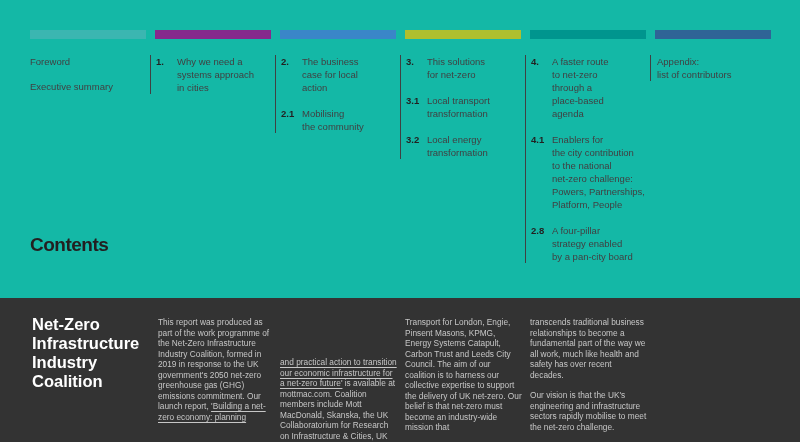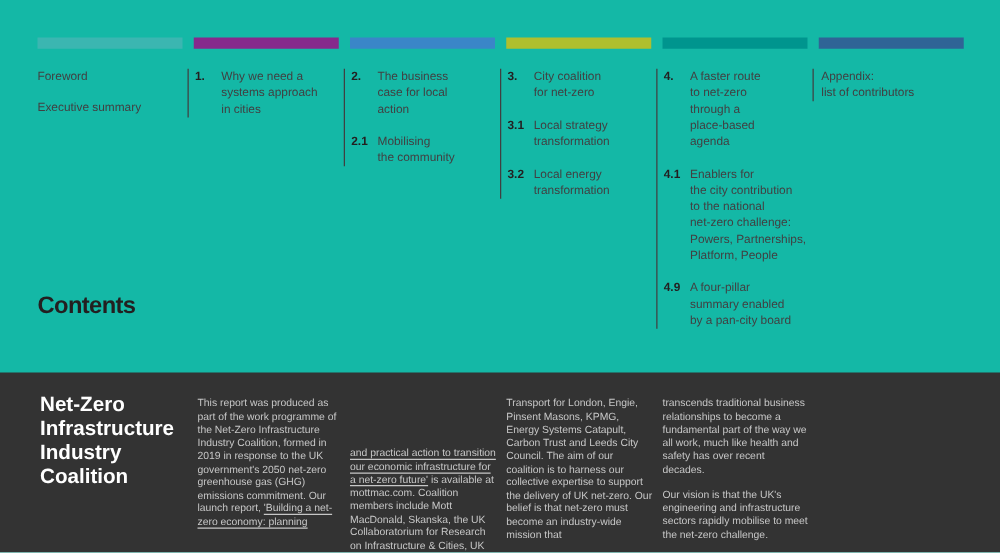--- a/index.html
+++ b/index.html
@@ -82,26 +82,26 @@
         </div>
         <div class="toc-item">
           <span class="toc-num">2.1</span>
           <span class="toc-text">Mobilising
 the community</span>
         </div>
       </div>
       <div class="toc-col">
         <div class="toc-item">
           <span class="toc-num">3.</span>
-          <span class="toc-text">City coalition
+          <span class="toc-text">This solutions
 for net-zero</span>
         </div>
         <div class="toc-item">
           <span class="toc-num">3.1</span>
-          <span class="toc-text">Local strategy
+          <span class="toc-text">Local transport
 transformation</span>
         </div>
         <div class="toc-item">
           <span class="toc-num">3.2</span>
           <span class="toc-text">Local energy
 transformation</span>
         </div>
       </div>
       <div class="toc-col">
         <div class="toc-item">
@@ -115,23 +115,23 @@
         <div class="toc-item">
           <span class="toc-num">4.1</span>
           <span class="toc-text">Enablers for
 the city contribution
 to the national
 net-zero challenge:
 Powers, Partnerships,
 Platform, People</span>
         </div>
         <div class="toc-item">
-          <span class="toc-num">4.9</span>
+          <span class="toc-num">2.8</span>
           <span class="toc-text">A four-pillar
-summary enabled
+strategy enabled
 by a pan-city board</span>
         </div>
       </div>
       <div class="toc-appendix">Appendix:
 list of contributors</div>
   </div>
 
   <h1 class="contents-title">Contents</h1>
 
   <div class="footer" style="background: rgb(51, 51, 51);">

